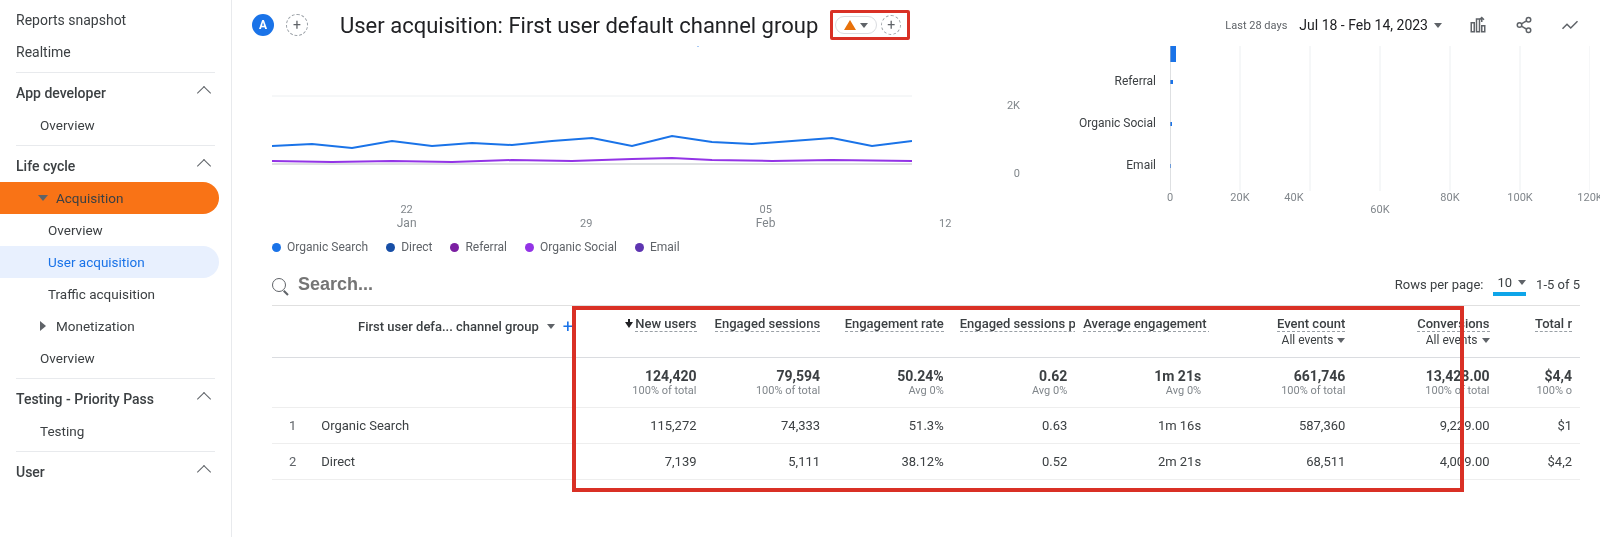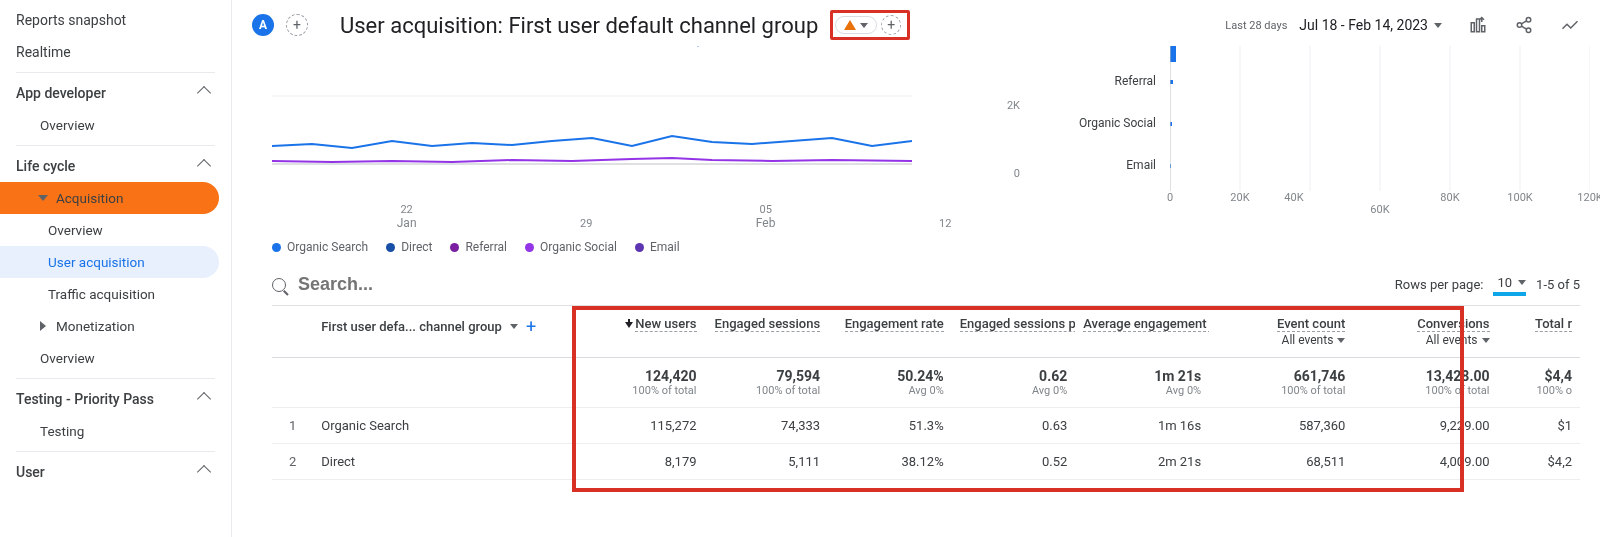--- a/index.html
+++ b/index.html
@@ -52,21 +52,21 @@
   .rpp .sel { border-bottom: 4px solid #0ea5e9; padding: 2px 14px 2px 4px; position: relative; }
   .rpp .sel .tiny-down { position: absolute; right: 0; top: 7px; }
   .table-wrap { position: relative; margin-top: 0; }
   .red-box { position: absolute; border: 4px solid #d93025; top: 0; left: 300px; width: 892px; height: 186px; pointer-events:none; z-index:5;}
   table { border-collapse: collapse; width: 100%; table-layout: fixed; }
   th, td { padding: 10px 8px; text-align: right; font-size: 13px; border-bottom: 1px solid #eee; white-space: nowrap; overflow: hidden; }
   th { vertical-align: top; font-weight: 500; color: #3c4043; border-bottom: 1px solid #dadce0; }
   th .u { border-bottom: 1px dashed #9aa0a6; }
   th .sel-txt { font-size: 12px; color: #3c4043; font-weight: 400; margin-top: 2px; display:flex; justify-content:flex-end; align-items:center; gap:4px;}
   .dim-col { text-align: left; }
-  .dim-header { display: flex; align-items: center; gap: 8px; }
+  .dim-header { display: flex; align-items: center; gap: 8px; justify-content: flex-end; }
   .idx-col { text-align: center; width: 40px; color: #5f6368; }
   tr.totals td { font-weight: 400; }
   tr.totals .v { font-weight: 700; font-size: 14px; display:block;}
   tr.totals .s { font-size: 11px; color: #80868b; display:block;}
   .arrow-down { display:inline-block; width:0;height:0;border-left:4px solid transparent;border-right:4px solid transparent;border-top:6px solid #202124; margin-right:2px; position:relative;}
   .arrow-down::before{content:'';position:absolute;width:1.5px;height:7px;background:#202124;left:-1px;top:-9px;}
   .add-plus { color:#1a73e8; font-size:18px; font-weight:400;}
 </style>
 </head>
 <body>
@@ -318,21 +318,21 @@
               <td>51.3%</td>
                 <td>0.63</td>
               <td>1m 16s</td>
                 <td>587,360</td>
               <td>9,229.00</td>
                 <td>$1</td>
             </tr>
             <tr>
               <td class="idx-col">2</td>
               <td class="dim-col">Direct</td>
-              <td>8,179</td>
+              <td>7,139</td>
                 <td>5,111</td>
               <td>38.12%</td>
                 <td>0.52</td>
               <td>2m 21s</td>
                 <td>68,511</td>
               <td>4,009.00</td>
                 <td>$4,2</td>
             </tr>
           </tbody>
         </table>

